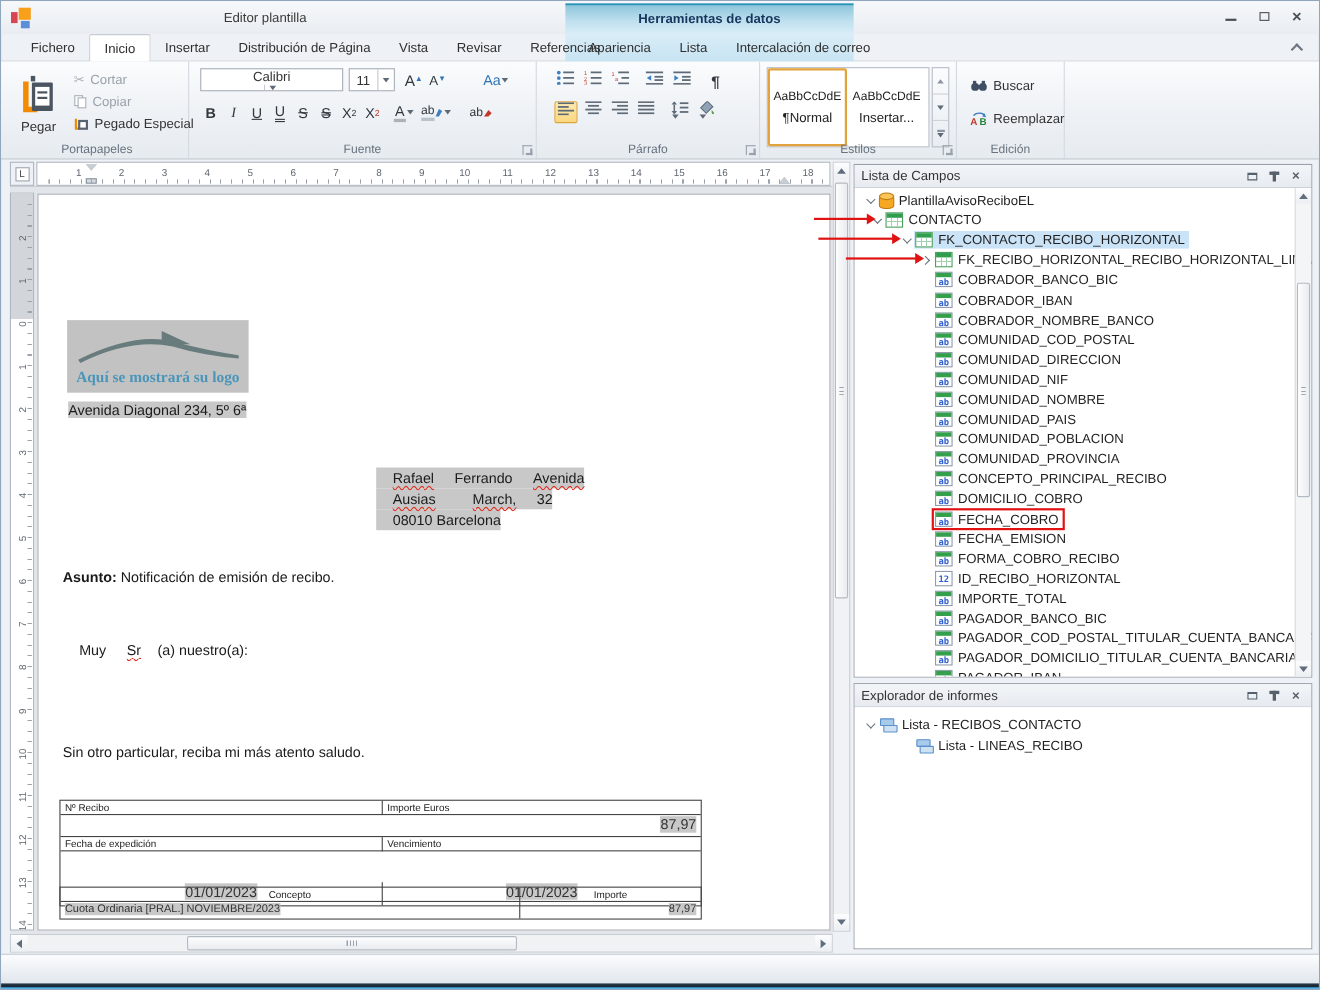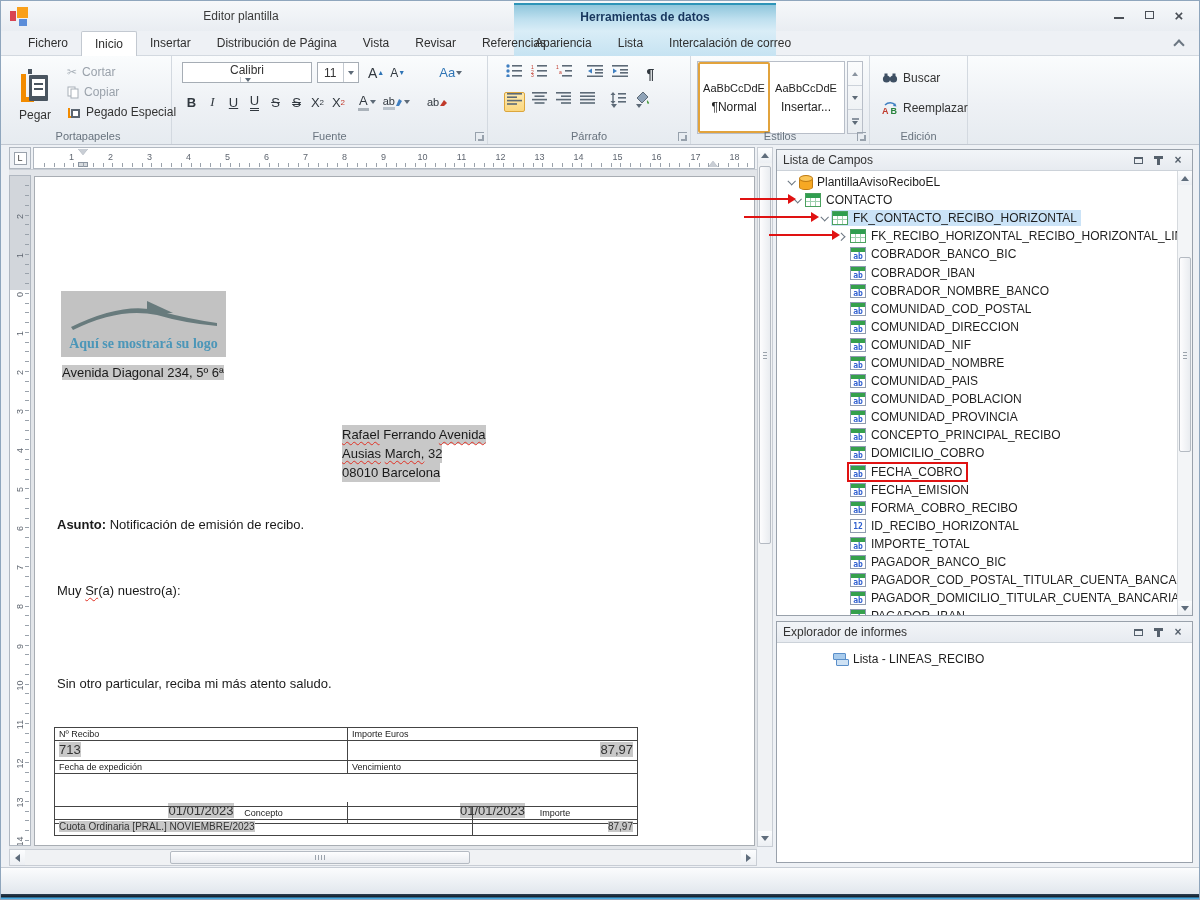--- a/index.html
+++ b/index.html
@@ -90,21 +90,21 @@
   .thumb{position:absolute;background:linear-gradient(90deg,#fdfdfe,#e9ecf0);border:1px solid #b4bac2;border-radius:2px;}
   .thumb.h{background:linear-gradient(#fdfdfe,#e9ecf0);}
   .grip-v{position:absolute;left:3px;right:3px;top:50%;height:8px;transform:translateY(-50%);
       background:repeating-linear-gradient(0deg,#9aa2ab 0 1px,transparent 1px 3px);}
   .grip-h{position:absolute;top:3px;bottom:3px;left:50%;width:10px;transform:translateX(-50%);
       background:repeating-linear-gradient(90deg,#9aa2ab 0 1px,transparent 1px 3px);}
   
   .abs{position:absolute;}
   .doc-text{font-size:13px;color:#1a1a1a;}
   .hl{background:#c8c8c8;}
-  .seg{white-space:pre;}
+  .seg{white-space:pre;margin-left:15px;}
   .wavy{text-decoration:underline;text-decoration-style:wavy;text-decoration-color:#e03023;text-decoration-thickness:1px;text-underline-offset:2px;}
   .logo{left:26px;top:114px;width:165px;height:66px;background:#c2c2c2;}
   .logo-text{position:absolute;left:0;right:0;bottom:5px;text-align:center;font-family:"Liberation Serif",serif;font-weight:bold;font-size:14px;color:#4b96b8;}
   .rtable{position:absolute;border:1px solid #444;font-size:13px;}
   .rtable .cell{border-right:1px solid #444;border-bottom:1px solid #444;overflow:hidden;}
   .th-sm{font-size:9px;color:#222;padding:1px 4px;}
   
   .panel{position:absolute;left:775px;width:417px;background:#fff;border:1px solid #99a1ab;}
   .phead{height:21px;background:linear-gradient(#f2f5f8,#e7ebf0);border-bottom:1px solid #ccd2d9;display:flex;align-items:center;padding:0 6px;font-size:12px;color:#333;}
   .phead .sp{flex:1;}
@@ -560,21 +560,20 @@
     <span class="seg">Muy </span><span class="seg wavy">Sr</span><span class="seg">(a) nuestro(a):</span></div>
 
     <div class="abs doc-text" style="left:22px;top:499px;">Sin otro particular, reciba mi más atento saludo.</div>
 
     <div class="rtable" style="left:19px;top:550px;width:584px;">
       <div style="display:flex;">
         <div class="cell th-sm" style="width:293px;">Nº Recibo</div>
         <div class="cell th-sm" style="flex:1;border-right:none;">Importe Euros</div>
       </div>
       <div style="display:flex;">
-        <div class="cell" style="width:293px;padding:1px 4px;height:20px;"><span class="hl">713</span></div>
         <div class="cell" style="flex:1;border-right:none;padding:1px 4px;height:20px;text-align:right;"><span class="hl">87,97</span></div>
       </div>
       <div style="display:flex;">
         <div class="cell th-sm" style="width:293px;">Fecha de expedición</div>
         <div class="cell th-sm" style="flex:1;border-right:none;">Vencimiento</div>
       </div>
       <div style="display:flex;margin-top:28px;">
         <div class="cell" style="width:293px;padding:1px 4px;height:21px;text-align:center;border-bottom:none;"><span class="hl">01/01/2023</span></div>
         <div class="cell" style="flex:1;border-right:none;border-bottom:none;padding:1px 4px;height:21px;text-align:center;"><span class="hl">01/01/2023</span></div>
       </div>
@@ -898,20 +897,27 @@
           <span class="glyph-max"></span>
         </span>
       <span class="pbtn">
           <span class="glyph-pin"></span>
         </span>
       <span class="pbtn" style="font-weight:bold;">×</span>
     </div>
     <div class="pbody" style="height:219px;">
       <div class="tree" style="padding-top:6px;">
 
+          <div class="trow ind0" style="height:19px;">
+            <span class="chev chev-down"></span>
+            <span class="fcontent">
+              <span class="ficon icon-report"></span>
+              <span>Lista - RECIBOS_CONTACTO</span>
+            </span>
+          </div>
 
           <div class="trow ind2" style="height:19px;">
             <span class="chev chev-none"></span>
             <span class="fcontent">
               <span class="ficon icon-report"></span>
               <span>Lista - LINEAS_RECIBO</span>
             </span>
           </div>
         </div>
     </div>

